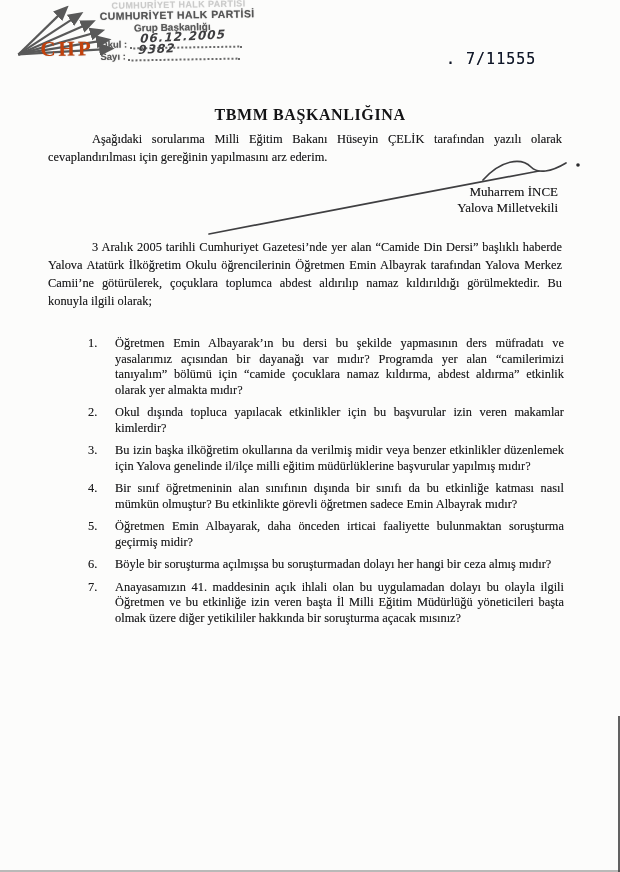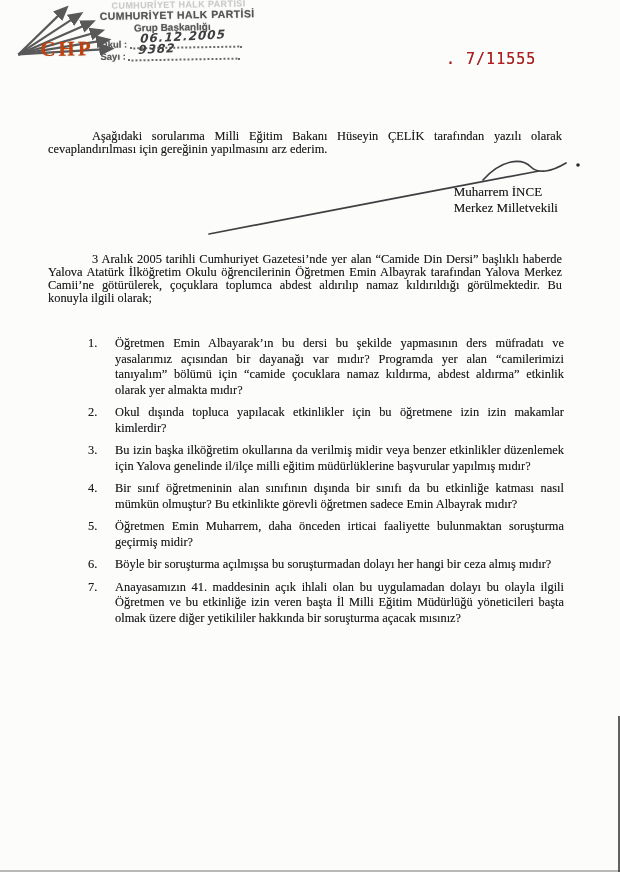--- a/index.html
+++ b/index.html
@@ -50,40 +50,40 @@
     position:absolute;left:10px;top:-7px;
     font-family:"DejaVu Sans", sans-serif;
     font-style:italic;font-weight:bold;font-size:12px;color:#3d3d3f;
     transform:rotate(-2deg) skewX(-6deg);letter-spacing:1px;
     text-shadow:none;white-space:nowrap;
   }
   
   .doc-number{
     position:absolute;left:446px;top:50px;
     font-family:"DejaVu Sans Mono", monospace;
-    font-size:15px;color:#b91c1c;letter-spacing:1px;
+    font-size:15px;color:#0f172a;letter-spacing:1px;
     text-shadow:0 0 .5px rgba(0,0,0,.6);
   }
   
   .doc-title{
     position:absolute;top:106px;left:0;width:100%;text-align:center;
     font-size:16px;font-weight:bold;letter-spacing:.6px;color:#141416;
   }
   
   .para{
     position:absolute;left:48px;width:514px;
-    font-size:12.4px;line-height:13px;text-align:justify;
+    font-size:12.4px;line-height:18px;text-align:justify;
     text-indent:44px;color:#1c1c1e;
     text-shadow:0 0 .4px rgba(20,20,20,.45);
   }
   .para1{top:130px;}
-  .para2{top:253px;}
+  .para2{top:238px;}
   
   .sig-block{
-    position:absolute;top:184px;right:62px;text-align:left;
+    position:absolute;top:184px;right:62px;text-align:right;
     font-size:13px;line-height:15.5px;color:#1c1c1e;
     text-shadow:0 0 .4px rgba(20,20,20,.45);
   }
   .sig-svg{position:absolute;left:185px;top:156px;pointer-events:none;}
   
   .qlist{
     position:absolute;left:88px;top:336px;width:476px;
   }
   .q-item{
     display:flex;margin-bottom:7px;
@@ -130,57 +130,58 @@
     <span class="stamp-row row-date">
       <span>Okul :</span><span class="dotline"><span class="hand">06.12.2005</span></span>
     </span>
     <span class="stamp-row row-num">
       <span>Sayı :</span><span class="dotline"><span class="hand">9382</span></span>
     </span>
   </div>
 
   <div class="doc-number">. 7/11555</div>
 
+  <div class="doc-title">TBMM BAŞKANLIĞINA</div>
 
   <div class="para para1">Aşağıdaki sorularıma Milli Eğitim Bakanı Hüseyin ÇELİK tarafından yazılı olarak cevaplandırılması için gereğinin yapılmasını arz ederim.</div>
 
   <div class="sig-block">
     <div>Muharrem İNCE</div>
-    <div>Merkez Milletvekili</div>
+    <div>Yalova Milletvekili</div>
   </div>
   <svg class="sig-svg" width="420" height="88" viewBox="0 0 420 88">
     <g stroke="#2b2b2d" stroke-width="1.7" fill="none" stroke-linecap="round" opacity="0.9">
       <path d="M 24 78 C 110 62, 250 34, 354 15"></path>
       <path d="M 298 24 C 316 4, 336 1, 346 11 C 353 18, 366 16, 381 7"></path>
     </g>
     <circle cx="393" cy="9" r="1.8" fill="#2b2b2d"></circle>
   </svg>
 
   <div class="para para2">3 Aralık 2005 tarihli Cumhuriyet Gazetesi’nde yer alan “Camide Din Dersi” başlıklı haberde Yalova Atatürk İlköğretim Okulu öğrencilerinin Öğretmen Emin Albayrak tarafından Yalova Merkez Camii’ne götürülerek, çoçuklara toplumca abdest aldırılıp namaz kıldırıldığı görülmektedir. Bu konuyla ilgili olarak;</div>
 
   <div class="qlist">
     <div class="q-item">
       <span class="q-num">1.</span>
       <span class="q-text">Öğretmen Emin Albayarak’ın bu dersi bu şekilde yapmasının ders müfradatı ve yasalarımız açısından bir dayanağı var mıdır? Programda yer alan “camilerimizi tanıyalım” bölümü için “camide çocuklara namaz kıldırma, abdest aldırma” etkinlik olarak yer almakta mıdır?</span>
     </div>
     <div class="q-item">
       <span class="q-num">2.</span>
-      <span class="q-text">Okul dışında topluca yapılacak etkinlikler için bu öğretmene izin izin makamlar kimlerdir?</span>
+      <span class="q-text">Okul dışında topluca yapılacak etkinlikler için bu başvurular izin veren makamlar kimlerdir?</span>
     </div>
     <div class="q-item">
       <span class="q-num">3.</span>
       <span class="q-text">Bu izin başka ilköğretim okullarına da verilmiş midir veya benzer etkinlikler düzenlemek için Yalova genelinde il/ilçe milli eğitim müdürlüklerine başvurular yapılmış mıdır?</span>
     </div>
     <div class="q-item">
       <span class="q-num">4.</span>
       <span class="q-text">Bir sınıf öğretmeninin alan sınıfının dışında bir sınıfı da bu etkinliğe katması nasıl mümkün olmuştur? Bu etkinlikte görevli öğretmen sadece Emin Albayrak mıdır?</span>
     </div>
     <div class="q-item">
       <span class="q-num">5.</span>
-      <span class="q-text">Öğretmen Emin Muharrem, daha önceden irticai faaliyette bulunmaktan soruşturma geçirmiş midir?</span>
+      <span class="q-text">Öğretmen Emin Albayarak, daha önceden irticai faaliyette bulunmaktan soruşturma geçirmiş midir?</span>
     </div>
     <div class="q-item">
       <span class="q-num">6.</span>
       <span class="q-text">Böyle bir soruşturma açılmışsa bu soruşturmadan dolayı her hangi bir ceza almış mıdır?</span>
     </div>
     <div class="q-item">
       <span class="q-num">7.</span>
       <span class="q-text">Anayasamızın 41. maddesinin açık ihlali olan bu uygulamadan dolayı bu olayla ilgili Öğretmen ve bu etkinliğe izin veren başta İl Milli Eğitim Müdürlüğü yöneticileri başta olmak üzere diğer yetikililer hakkında bir soruşturma açacak mısınız?</span>
     </div>
   </div>

